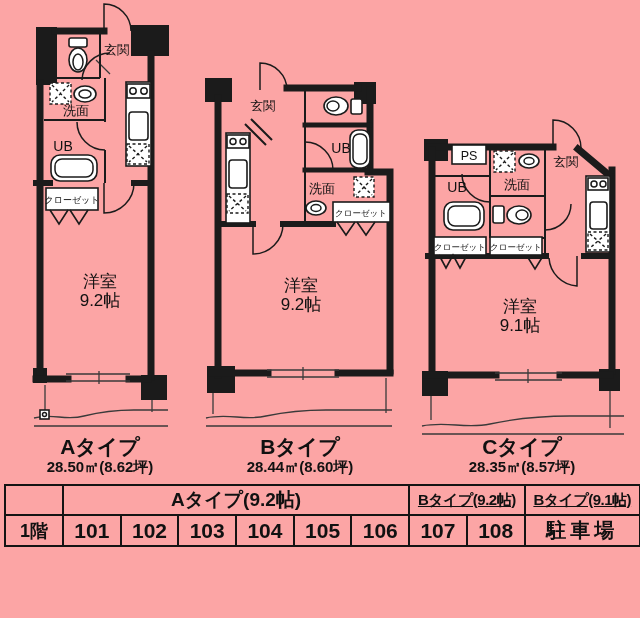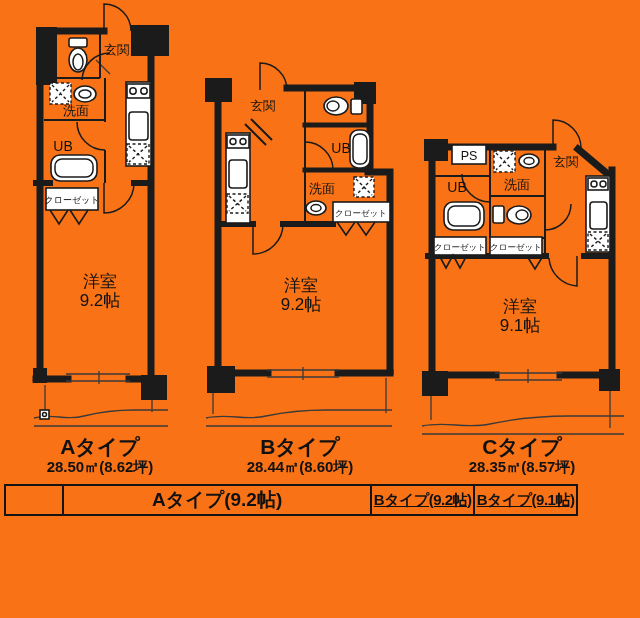--- a/index.html
+++ b/index.html
@@ -1,17 +1,17 @@
 <!DOCTYPE html>
 <html><head>
 <meta charset="utf-8">
 <style>
   html,body{margin:0;padding:0;background:#fff;width:640px;}
   body{font-family:"Liberation Sans","DejaVu Sans",sans-serif;color:#111;}
-  .sheet{width:640px;height:618px;background:#f97316;overflow:hidden;}
+  .sheet{width:640px;height:618px;background:#fca5a5;overflow:hidden;}
   svg{display:block;}
   svg text{font-family:"Liberation Sans","DejaVu Sans",sans-serif;fill:#111;}
   .wall{stroke:#1b1b1b;stroke-width:7;fill:none;stroke-linecap:square;}
   .w6{stroke-width:6;}
   .w5{stroke-width:5;}
   .blk{fill:#1b1b1b;stroke:none;}
   .p2{stroke:#1b1b1b;stroke-width:2;fill:none;}
   .p15{stroke:#1b1b1b;stroke-width:1.6;fill:#fff;}
   .nofill{fill:none;}
   .dash{stroke:#1b1b1b;stroke-width:1.4;fill:#fff;stroke-dasharray:3 2.5;}
@@ -20,21 +20,21 @@
   .thin{stroke:#3a3a3a;stroke-width:1.3;fill:none;}
   .t12{font-size:12.5px;}
   .t13{font-size:13px;}
   .t14{font-size:14px;}
   .t9{font-size:9px;}
   .t8{font-size:8.5px;}
   .room{font-size:17px;}
   .ptitle{font-size:21px;font-weight:bold;}
   .parea{font-size:15px;font-weight:bold;}
   .mid{text-anchor:middle;}
-  table.units{border-collapse:collapse;table-layout:fixed;width:574px;margin:2px 14px 0 4px;}
+  table.units{border-collapse:collapse;table-layout:fixed;width:637px;margin:2px 14px 0 4px;}
   table.units td{border:2px solid #141414;text-align:center;vertical-align:middle;padding:0;
     font-weight:bold;overflow:hidden;white-space:nowrap;}
   td.hdr-blank{height:28px;}
   td.hdr-a{font-size:19px;}
   td.hdr-bc{font-size:15px;letter-spacing:-0.5px;text-decoration:underline;}
   td.floor{font-size:18px;height:29px;}
   td.num{font-size:21px;}
   td.park{font-size:20px;letter-spacing:4px;}
 </style>
 </head>
@@ -229,16 +229,28 @@
         <col>
         <col>
   </colgroup>
   <tbody>
         <tr>
     <td class="hdr-blank"></td>
     <td class="hdr-a" colspan="6">Aタイプ(9.2帖)</td>
     <td class="hdr-bc" colspan="2">Bタイプ(9.2帖)</td>
     <td class="hdr-bc" colspan="2">Bタイプ(9.1帖)</td>
   </tr>
+  <tr>
+    <td class="floor">1階</td>
+    <td class="num">101</td>
+    <td class="num">102</td>
+    <td class="num">103</td>
+    <td class="num">104</td>
+    <td class="num">105</td>
+    <td class="num">106</td>
+    <td class="num">107</td>
+    <td class="num">108</td>
+    <td class="park" colspan="2">駐車場</td>
+  </tr>
 </tbody>
     </table>
 
 </div>
 
 </body></html>

